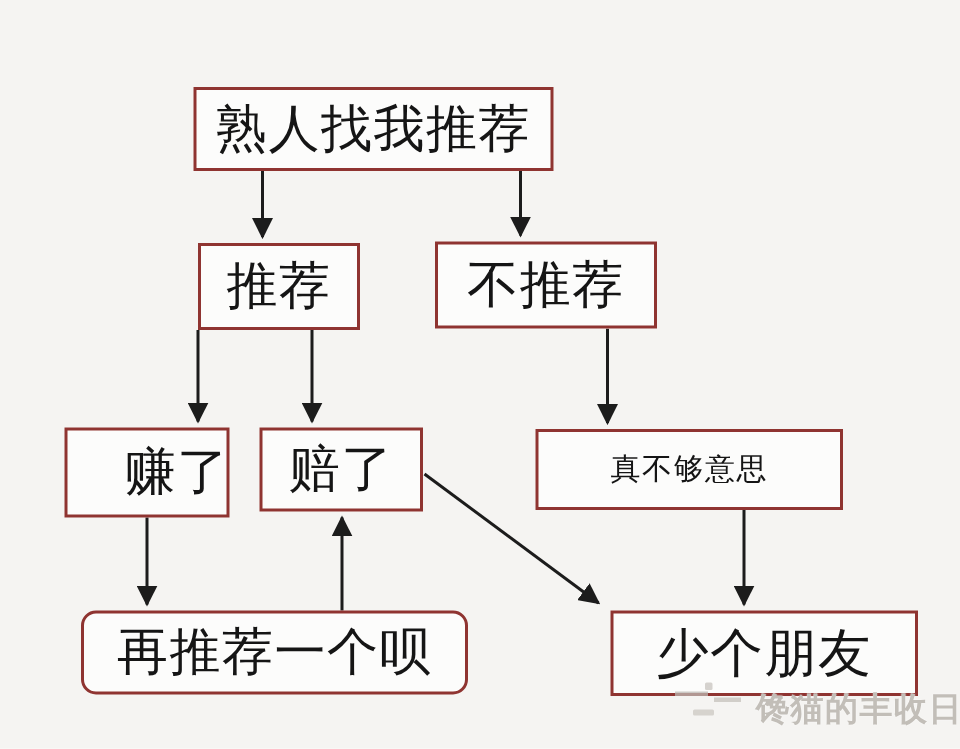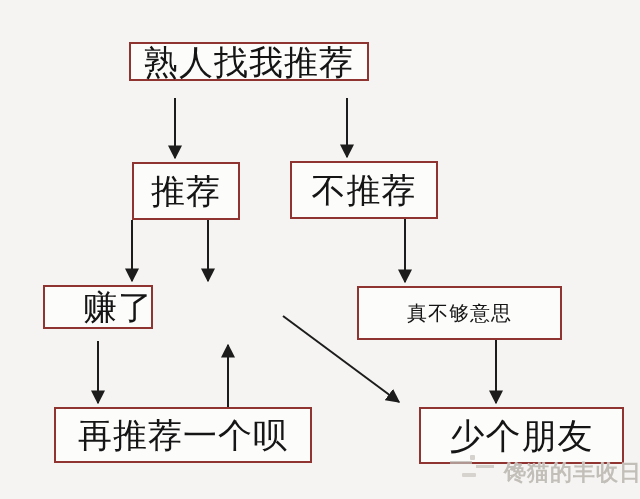--- a/index.html
+++ b/index.html
@@ -38,28 +38,28 @@
     background:var(--box-fill);
     color:var(--text);
     display:flex;
     align-items:center;
     justify-content:center;
     font-size:34px;
     line-height:1;
     white-space:nowrap;
     letter-spacing:1px;
   }
-  .node-start        {left:129px; top:42px;  width:240px; height:39px;}
+  .node-start        {left:129px; top:58px;  width:240px; height:56px;}
   .node-recommend    {left:132px; top:162px; width:108px; height:58px;}
   .node-not-recommend{left:290px; top:161px; width:148px; height:58px;}
-  .node-earned       {left:43px;  top:285px; width:110px; height:44px;padding-left:40px;}
+  .node-earned       {left:43px;  top:285px; width:110px; height:60px;padding-left:40px;}
   .node-lost         {left:173px; top:285px; width:109px; height:56px;}
   .node-not-nice     {left:357px; top:286px; width:205px; height:54px; font-size:20px;}
-  .node-again        {left:54px;  top:407px; width:258px; height:56px;}
-  .node-lose-friend  {left:407px; top:407px; width:205px; height:57px; font-size:35px;margin-left:12px;}
+  .node-again        {left:54px;  top:407px; width:258px; height:56px;border-radius:10px;}
+  .node-lose-friend  {left:407px; top:407px; width:205px; height:57px; font-size:35px;}
   .watermark{
     position:absolute;
     left:504px;
     top:458px;
     font-size:22px;
     font-weight:bold;
     letter-spacing:1px;
     color:var(--watermark);
     text-shadow:0 0 1px #ffffff;
     white-space:nowrap;
@@ -108,20 +108,21 @@
   </svg>
 
   <div class="node node-start">熟人找我推荐</div>
 
   <div class="node node-recommend">推荐</div>
 
   <div class="node node-not-recommend">不推荐</div>
 
   <div class="node node-earned">赚了</div>
 
+  <div class="node node-lost">赔了</div>
 
   <div class="node node-not-nice">真不够意思</div>
 
   <div class="node node-again">再推荐一个呗</div>
 
   <div class="node node-lose-friend">少个朋友</div>
 
   <div class="watermark-logo">
     <span class="dash1"></span>
     <span class="dash2"></span>

